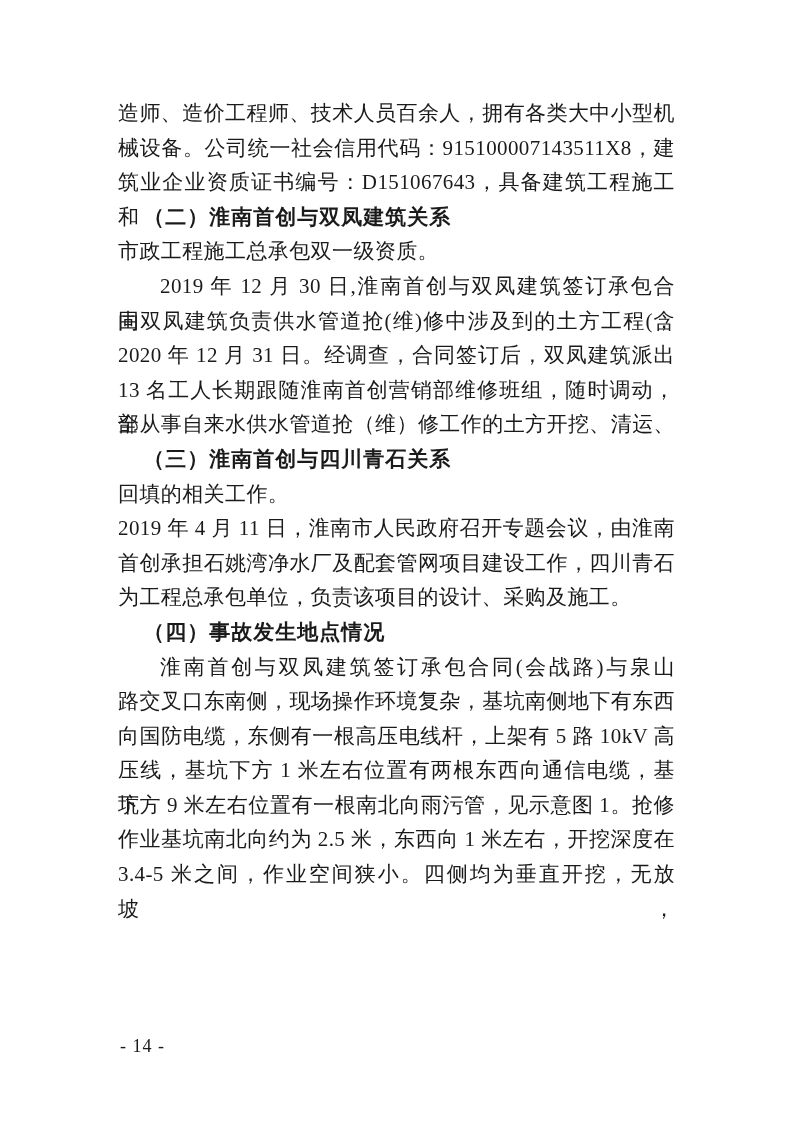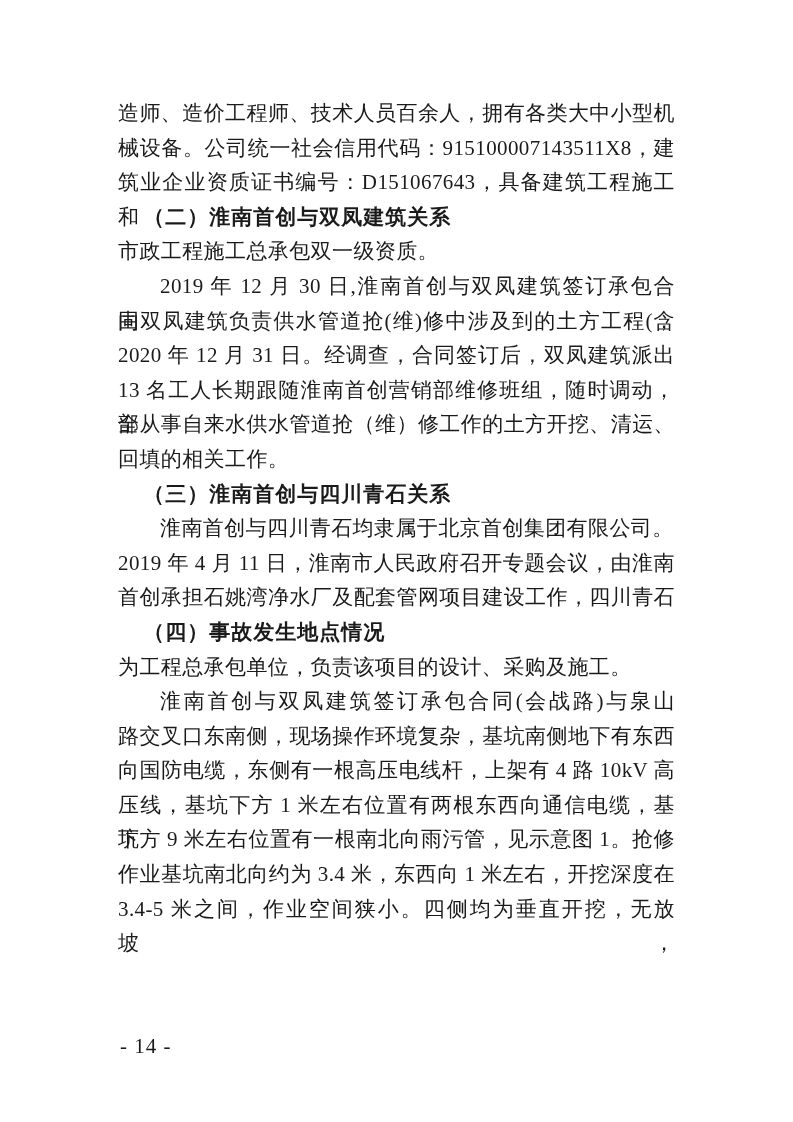--- a/index.html
+++ b/index.html
@@ -42,50 +42,49 @@
   
   .line.heading {
     font-weight: bold;
     text-indent: 1.2em;
     letter-spacing: 1px;
   }
   .footer-pagenum {
     position: absolute;
     left: 120px;
     top: 1036px;
-    font-size: 21px;
+    font-size: 18px;
     line-height: 20px;
     letter-spacing: 1px;
     color: #1a1a1a;
   }
 </style>
 </head>
 <body>
 
 <div class="page">
   <div class="doc-body">
       <div class="line fill">造师、造价工程师、技术人员百余人，拥有各类大中小型机</div>
       <div class="line fill">械设备。公司统一社会信用代码：915100007143511X8，建</div>
       <div class="line fill">筑业企业资质证书编号：D151067643，具备建筑工程施工和</div>
       <div class="line heading">（二）淮南首创与双凤建筑关系</div>
       <div class="line">市政工程施工总承包双一级资质。</div>
       <div class="line indent fill">2019 年 12 月 30 日,淮南首创与双凤建筑签订承包合同，</div>
       <div class="line fill">由双凤建筑负责供水管道抢(维)修中涉及到的土方工程(含</div>
       <div class="line fill">2020 年 12 月 31 日。经调查，合同签订后，双凤建筑派出</div>
       <div class="line fill">13 名工人长期跟随淮南首创营销部维修班组，随时调动，全</div>
       <div class="line fill">部从事自来水供水管道抢（维）修工作的土方开挖、清运、</div>
+      <div class="line heading">（三）淮南首创与四川青石关系</div>
       <div class="line">回填的相关工作。</div>
-      <div class="line heading">（三）淮南首创与四川青石关系</div>
-      <div class="line indent">淮南首创与四川青石均隶属于北京首创集团有限公司。</div>
       <div class="line fill">2019 年 4 月 11 日，淮南市人民政府召开专题会议，由淮南</div>
       <div class="line fill">首创承担石姚湾净水厂及配套管网项目建设工作，四川青石</div>
+      <div class="line">为工程总承包单位，负责该项目的设计、采购及施工。</div>
       <div class="line heading">（四）事故发生地点情况</div>
-      <div class="line">为工程总承包单位，负责该项目的设计、采购及施工。</div>
       <div class="line indent fill">淮南首创与双凤建筑签订承包合同(会战路)与泉山</div>
       <div class="line fill">路交叉口东南侧，现场操作环境复杂，基坑南侧地下有东西</div>
-      <div class="line fill">向国防电缆，东侧有一根高压电线杆，上架有 4 路 10kV 高</div>
+      <div class="line fill">向国防电缆，东侧有一根高压电线杆，上架有 5 路 10kV 高</div>
       <div class="line fill">压线，基坑下方 1 米左右位置有两根东西向通信电缆，基坑</div>
       <div class="line fill">下方 9 米左右位置有一根南北向雨污管，见示意图 1。抢修</div>
-      <div class="line fill">作业基坑南北向约为 3.4 米，东西向 1 米左右，开挖深度在</div>
+      <div class="line fill">作业基坑南北向约为 2.5 米，东西向 1 米左右，开挖深度在</div>
       <div class="line fill">3.4-5 米之间，作业空间狭小。四侧均为垂直开挖，无放坡，</div>
     </div>
   <div class="footer-pagenum">- 14 -</div>
 </div>
 
 </body></html>

